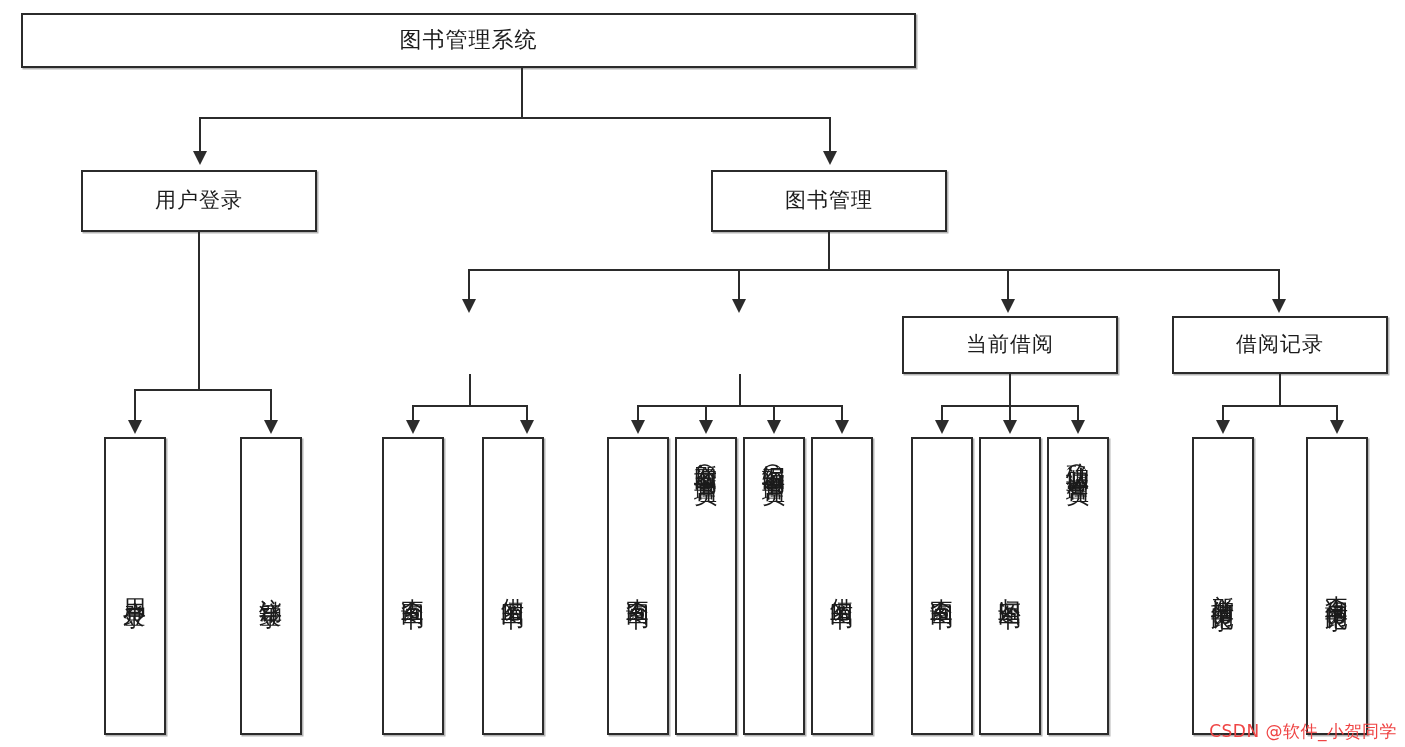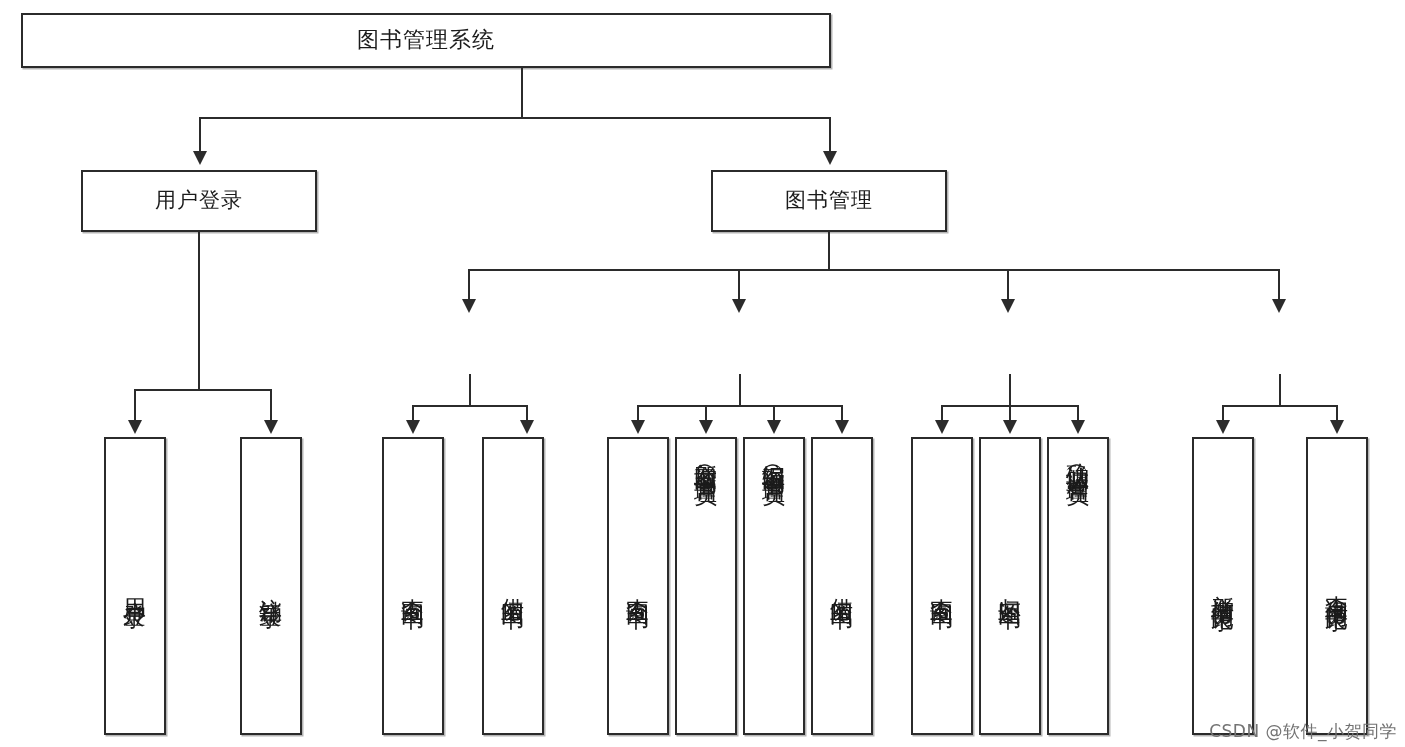--- a/index.html
+++ b/index.html
@@ -69,32 +69,32 @@
     border-left:7px solid transparent;
     border-right:7px solid transparent;
     border-top:14px solid #2b2b2b;
   }
   
   #watermark{
     position:absolute;
     right:8px;
     bottom:4px;
     font-size:17px;
-    color:#737373;
+    color:#ef4444;
     letter-spacing:.5px;
     white-space:nowrap;
     pointer-events:none;
   }
 </style>
 </head>
 <body>
 
 <div id="canvas">
 
-  <div class="node horiz root" style="left:21px;top:13px;width:810px;height:55px;">
+  <div class="node horiz root" style="left:21px;top:13px;width:895px;height:55px;">
     <span class="label">图书管理系统</span>
   </div>
 
   <div class="vline" style="left:521px;top:68px;width:2px;height:50px;"></div>
 
   <div class="hline" style="left:199px;top:117px;width:632px;height:2px;"></div>
 
   <div class="vline" style="left:199px;top:117px;width:2px;height:34px;"></div>
   <div class="arrow" style="left:193px;top:151px;"></div>
 
@@ -119,20 +119,26 @@
   <div class="hline" style="left:468px;top:269px;width:812px;height:2px;"></div>
   <div class="vline" style="left:468px;top:269px;width:2px;height:32px;"></div>
   <div class="arrow" style="left:462px;top:299px;"></div>
   <div class="vline" style="left:738px;top:269px;width:2px;height:32px;"></div>
   <div class="arrow" style="left:732px;top:299px;"></div>
   <div class="vline" style="left:1007px;top:269px;width:2px;height:32px;"></div>
   <div class="arrow" style="left:1001px;top:299px;"></div>
   <div class="vline" style="left:1278px;top:269px;width:2px;height:32px;"></div>
   <div class="arrow" style="left:1272px;top:299px;"></div>
 
+  <div class="node horiz" style="left:902px;top:316px;width:216px;height:58px;">
+    <span class="label">当前借阅</span>
+  </div>
+  <div class="node horiz" style="left:1172px;top:316px;width:216px;height:58px;">
+    <span class="label">借阅记录</span>
+  </div>
 
   <div class="vline" style="left:469px;top:374px;width:2px;height:32px;"></div>
   <div class="hline" style="left:412px;top:405px;width:116px;height:2px;"></div>
   <div class="vline" style="left:412px;top:405px;width:2px;height:17px;"></div>
   <div class="arrow" style="left:406px;top:420px;"></div>
   <div class="vline" style="left:526px;top:405px;width:2px;height:17px;"></div>
   <div class="arrow" style="left:520px;top:420px;"></div>
 
   <div class="vline" style="left:739px;top:374px;width:2px;height:32px;"></div>
   <div class="hline" style="left:637px;top:405px;width:206px;height:2px;"></div>

